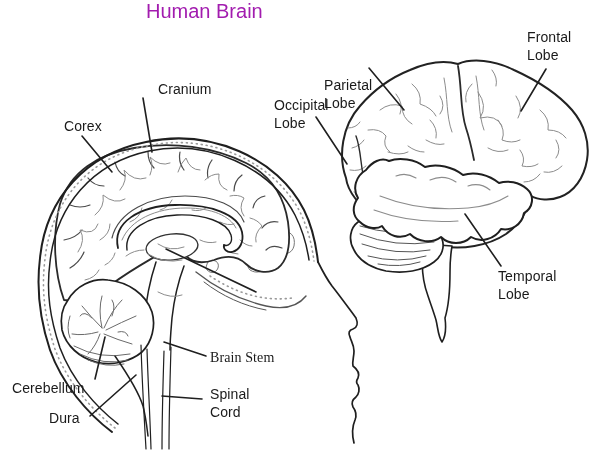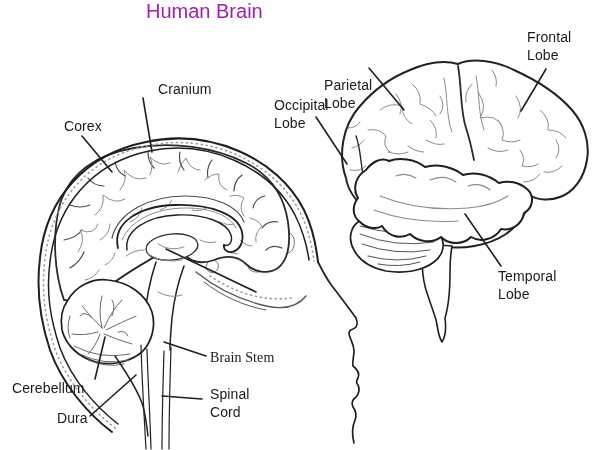--- a/index.html
+++ b/index.html
@@ -14,21 +14,21 @@
   }
   .title{
     position:absolute;left:146px;top:0;font-size:20px;color:#a21caf;
   }
   
   .lbl-cranium{left:114px;top:80px;margin-left:44px;}
   .lbl-corex{left:64px;top:117px;}
   .lbl-basal{left:259px;top:286px;}
   .lbl-brainstem{left:210px;top:349px;font-family:Liberation Serif, serif;}
   .lbl-cerebellum{left:12px;top:379px;}
-  .lbl-dura{left:57px;top:409px;}
+  .lbl-dura{left:49px;top:409px;}
   .lbl-spinal{left:210px;top:385px;}
   .lbl-parietal{left:324px;top:41px;margin-top:35px;}
   .lbl-frontal{left:527px;top:28px;}
   .lbl-occipital{left:274px;top:96px;}
   .lbl-temporal{left:498px;top:267px;}
 </style>
 </head>
 <body>
 
 <div class="canvas">

